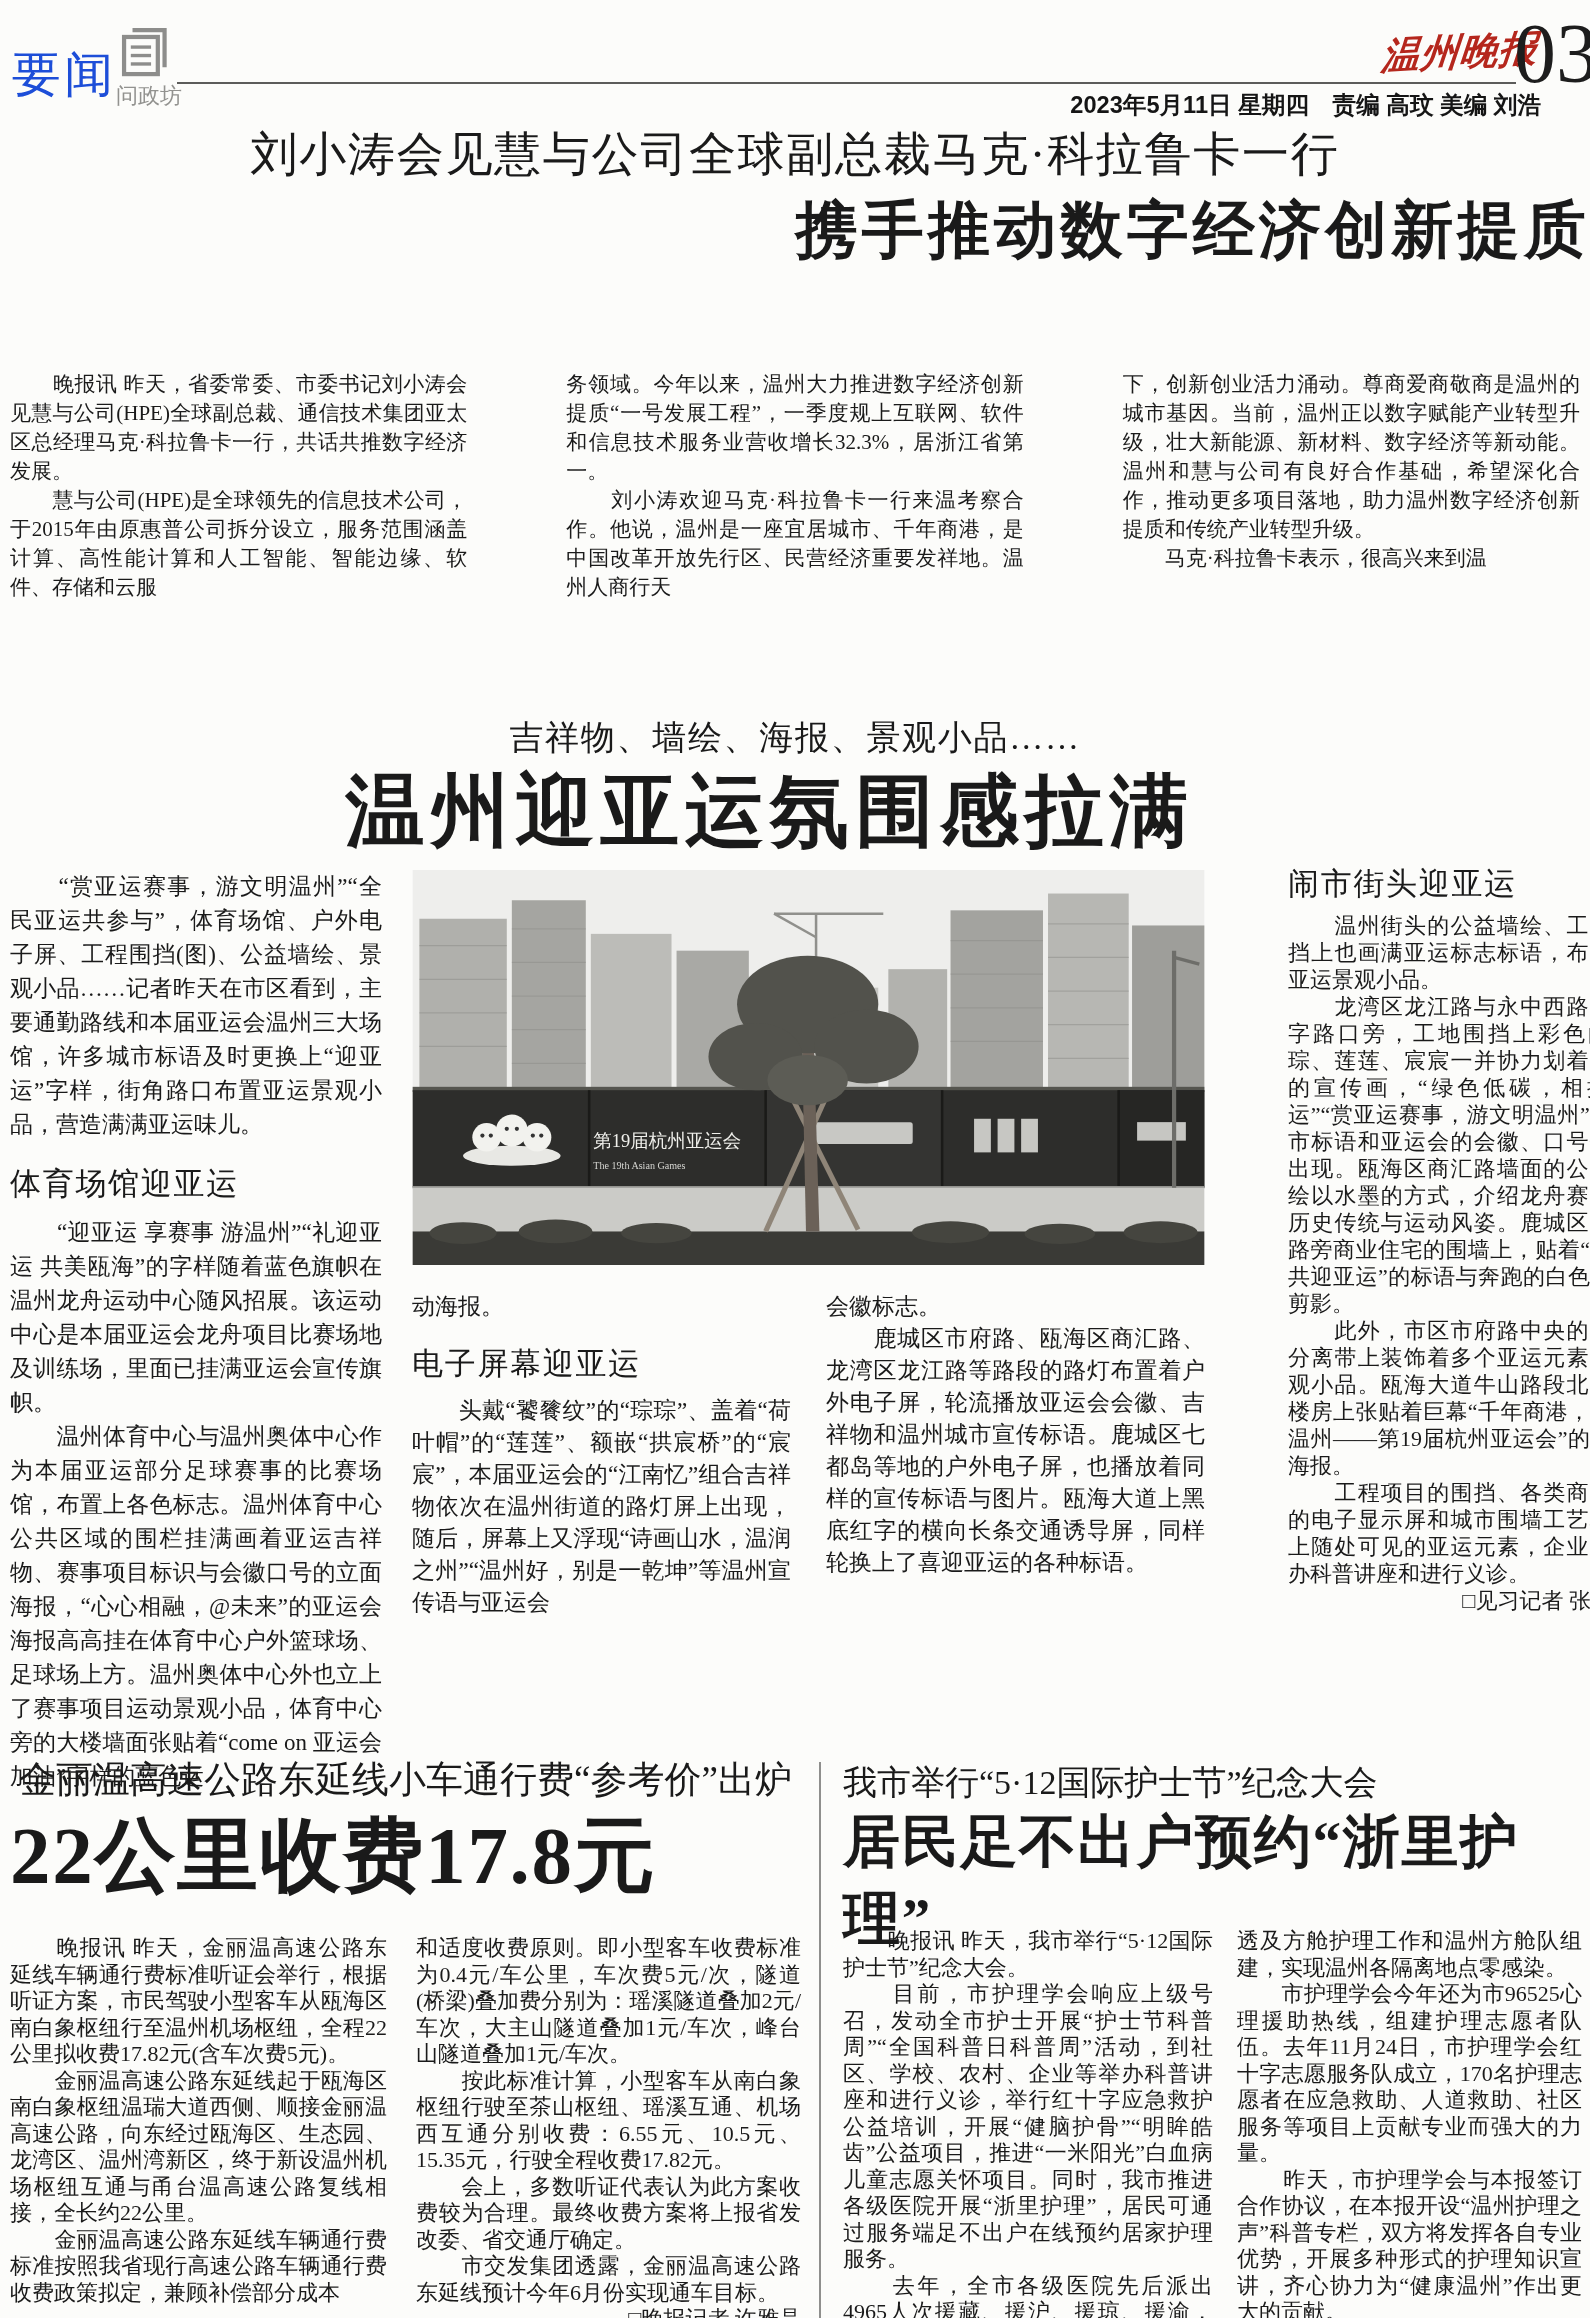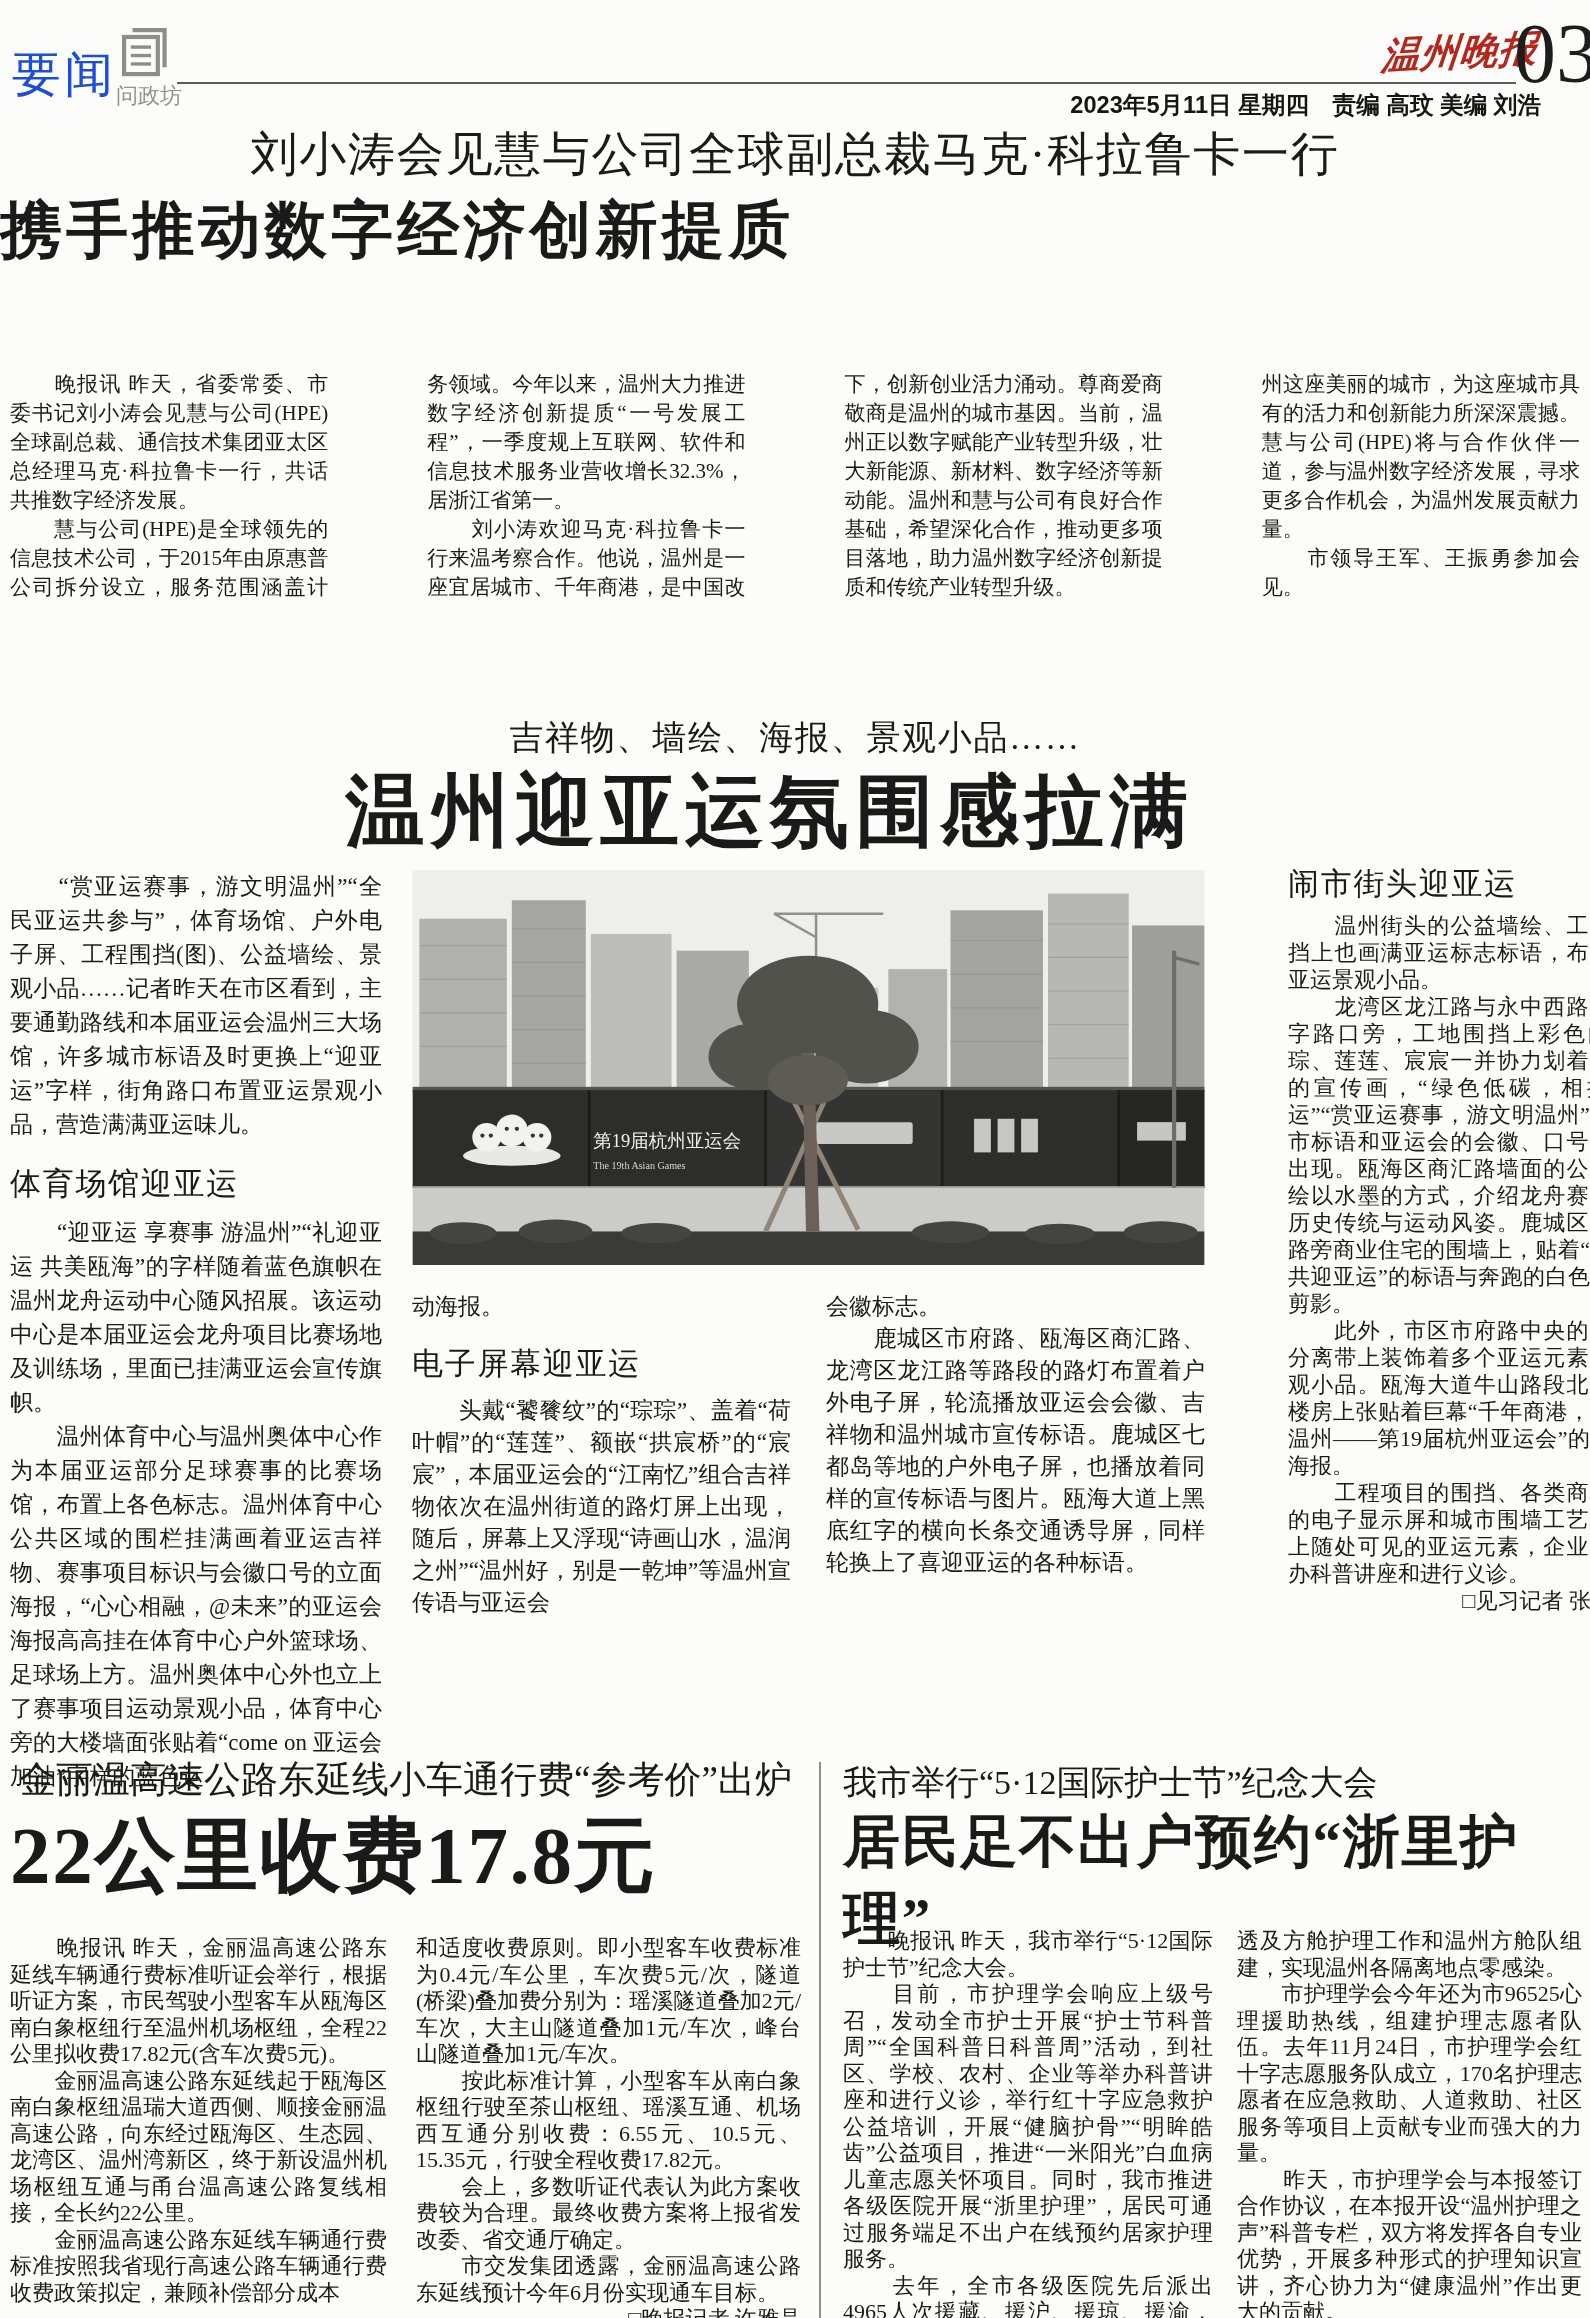--- a/index.html
+++ b/index.html
@@ -13,21 +13,21 @@
   .sub-label{position:absolute;left:116px;top:81px;font-size:22px;color:#92928f;}
   .hdr-rule{position:absolute;left:177px;top:82px;width:1339px;height:1.7px;background:#5c5c5a;}
   .masthead{position:absolute;left:1382px;top:27px;font-size:38px;font-weight:700;color:#b5271d;
             transform:skewX(-8deg) rotate(-3deg);letter-spacing:0.8px;font-style:italic;}
   .pagenum{position:absolute;left:1514px;top:11.8px;font-size:84px;line-height:1;color:#1d1d1d;}
   .dateline{position:absolute;right:49px;top:89px;font-size:23.6px;font-weight:600;
             font-family:"Liberation Sans","DejaVu Sans",sans-serif;color:#151515;}
 
   
   .kicker1{position:absolute;left:0;top:123px;width:1590px;text-align:center;font-size:47px;letter-spacing:1.7px;}
-  .title1{position:absolute;left:0;top:188px;width:1590px;text-align:left;font-size:62px;font-weight:800;letter-spacing:4.2px;}
+  .title1{position:absolute;left:0;top:188px;width:1590px;text-align:right;font-size:62px;font-weight:800;letter-spacing:4.2px;}
   .a1body{position:absolute;left:10px;top:370px;width:1570px;height:234px;display:flex;gap:99px;overflow:hidden;}
   .a1col{flex:1;font-size:21px;line-height:29px;text-align:justify;}
 
   
   .kicker2{position:absolute;left:0;top:715px;width:1590px;text-align:center;font-size:34px;letter-spacing:1.7px;}
   .title2{position:absolute;left:0;top:759px;width:1540px;text-align:center;font-size:79px;font-weight:800;letter-spacing:5.9px;}
   .a2left{position:absolute;left:10px;top:870px;width:372px;font-size:23px;line-height:34px;text-align:justify;}
   .a2right{position:absolute;left:1288px;top:870px;width:347px;font-size:22px;line-height:27px;text-align:justify;}
   .a2midL{position:absolute;left:412px;top:1291px;width:379px;font-size:23px;line-height:32px;text-align:justify;}
   .a2midR{position:absolute;left:826px;top:1291px;width:379px;font-size:23px;line-height:32px;text-align:justify;}
@@ -75,27 +75,20 @@
         <p>　　慧与公司(HPE)是全球领先的信息技术公司，于2015年由原惠普公司拆分设立，服务范围涵盖计算、高性能计算和人工智能、智能边缘、软件、存储和云服</p>
       </div>
     <div class="a1col">
         <p>务领域。今年以来，温州大力推进数字经济创新提质“一号发展工程”，一季度规上互联网、软件和信息技术服务业营收增长32.3%，居浙江省第一。</p>
         <p>　　刘小涛欢迎马克·科拉鲁卡一行来温考察合作。他说，温州是一座宜居城市、千年商港，是中国改革开放先行区、民营经济重要发祥地。温州人商行天</p>
       </div>
     <div class="a1col">
         <p>下，创新创业活力涌动。尊商爱商敬商是温州的城市基因。当前，温州正以数字赋能产业转型升级，壮大新能源、新材料、数字经济等新动能。温州和慧与公司有良好合作基础，希望深化合作，推动更多项目落地，助力温州数字经济创新提质和传统产业转型升级。</p>
         <p>　　马克·科拉鲁卡表示，很高兴来到温</p>
       </div>
-    <div class="a1col">
-      <div>
-          <p>州这座美丽的城市，为这座城市具有的活力和创新能力所深深震撼。慧与公司(HPE)将与合作伙伴一道，参与温州数字经济发展，寻求更多合作机会，为温州发展贡献力量。</p>
-          <p>　　市领导王军、王振勇参加会见。</p>
-        </div>
-      <div class="byline">□温州日报记者 杨世朋</div>
-    </div>
   </div>
 
   <div class="kicker2">吉祥物、墙绘、海报、景观小品……</div>
   <div class="title2">温州迎亚运氛围感拉满</div>
 
   <div class="a2left">
     <div>
         <p>　　“赏亚运赛事，游文明温州”“全民亚运共参与”，体育场馆、户外电子屏、工程围挡(图)、公益墙绘、景观小品……记者昨天在市区看到，主要通勤路线和本届亚运会温州三大场馆，许多城市标语及时更换上“迎亚运”字样，街角路口布置亚运景观小品，营造满满亚运味儿。</p>
       </div>
     <div class="subhead">体育场馆迎亚运</div>

